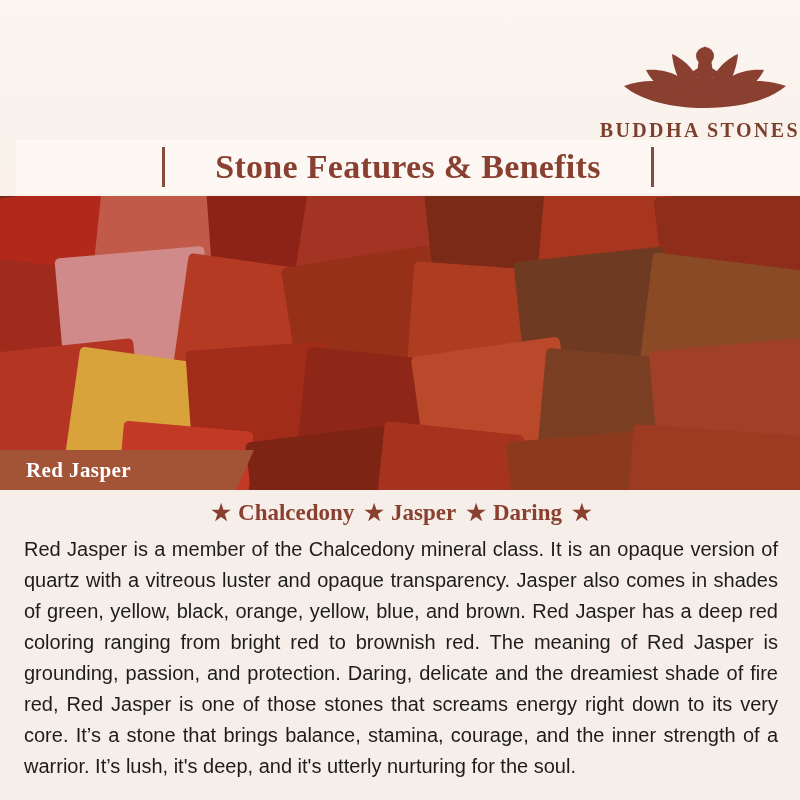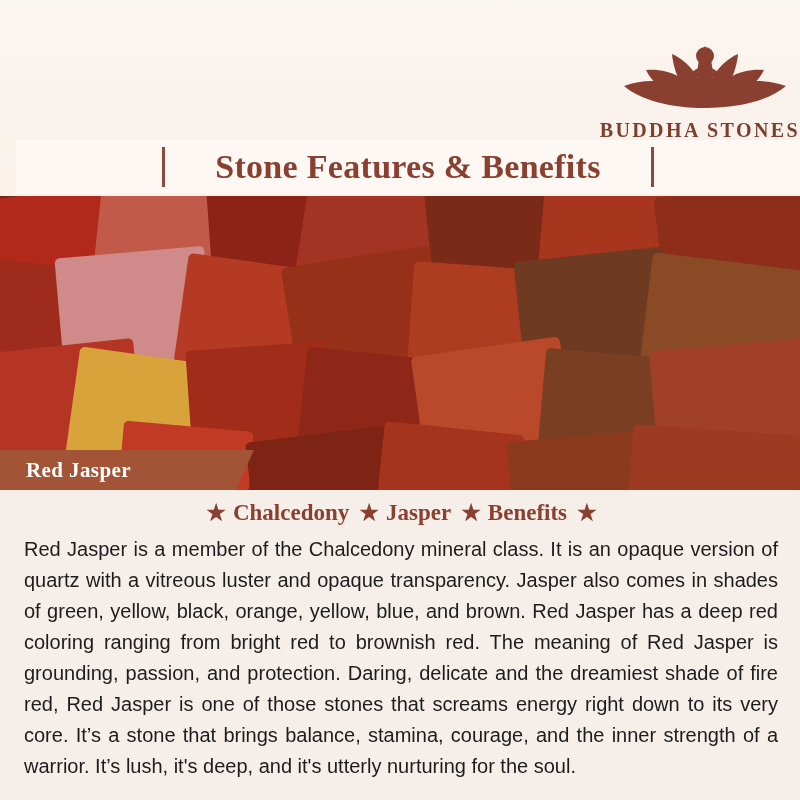--- a/index.html
+++ b/index.html
@@ -269,21 +269,21 @@
     <div class="benefit">
       <span class="star">★</span>
       <span>Chalcedony</span>
     </div>
     <div class="benefit">
       <span class="star">★</span>
       <span>Jasper</span>
     </div>
     <div class="benefit">
       <span class="star">★</span>
-      <span>Benefits</span>
+      <span>Daring</span>
     </div>
     <div class="benefit">
       <span class="star">★</span>
     </div>
   </div>
 
   <div class="body-copy">Red Jasper is a member of the Chalcedony mineral class. It is an opaque version of quartz with a vitreous luster and opaque transparency. Jasper also comes in shades of green, yellow, black, orange, yellow, blue, and brown. Red Jasper has a deep red coloring ranging from bright red to brownish red. The meaning of Red Jasper is grounding, passion, and protection. Daring, delicate and the dreamiest shade of fire red, Red Jasper is one of those stones that screams energy right down to its very core.  It’s a stone that brings balance, stamina, courage, and the inner strength of a warrior. It’s lush, it's deep, and it's utterly nurturing for the soul.</div>
 
 </div>
 

